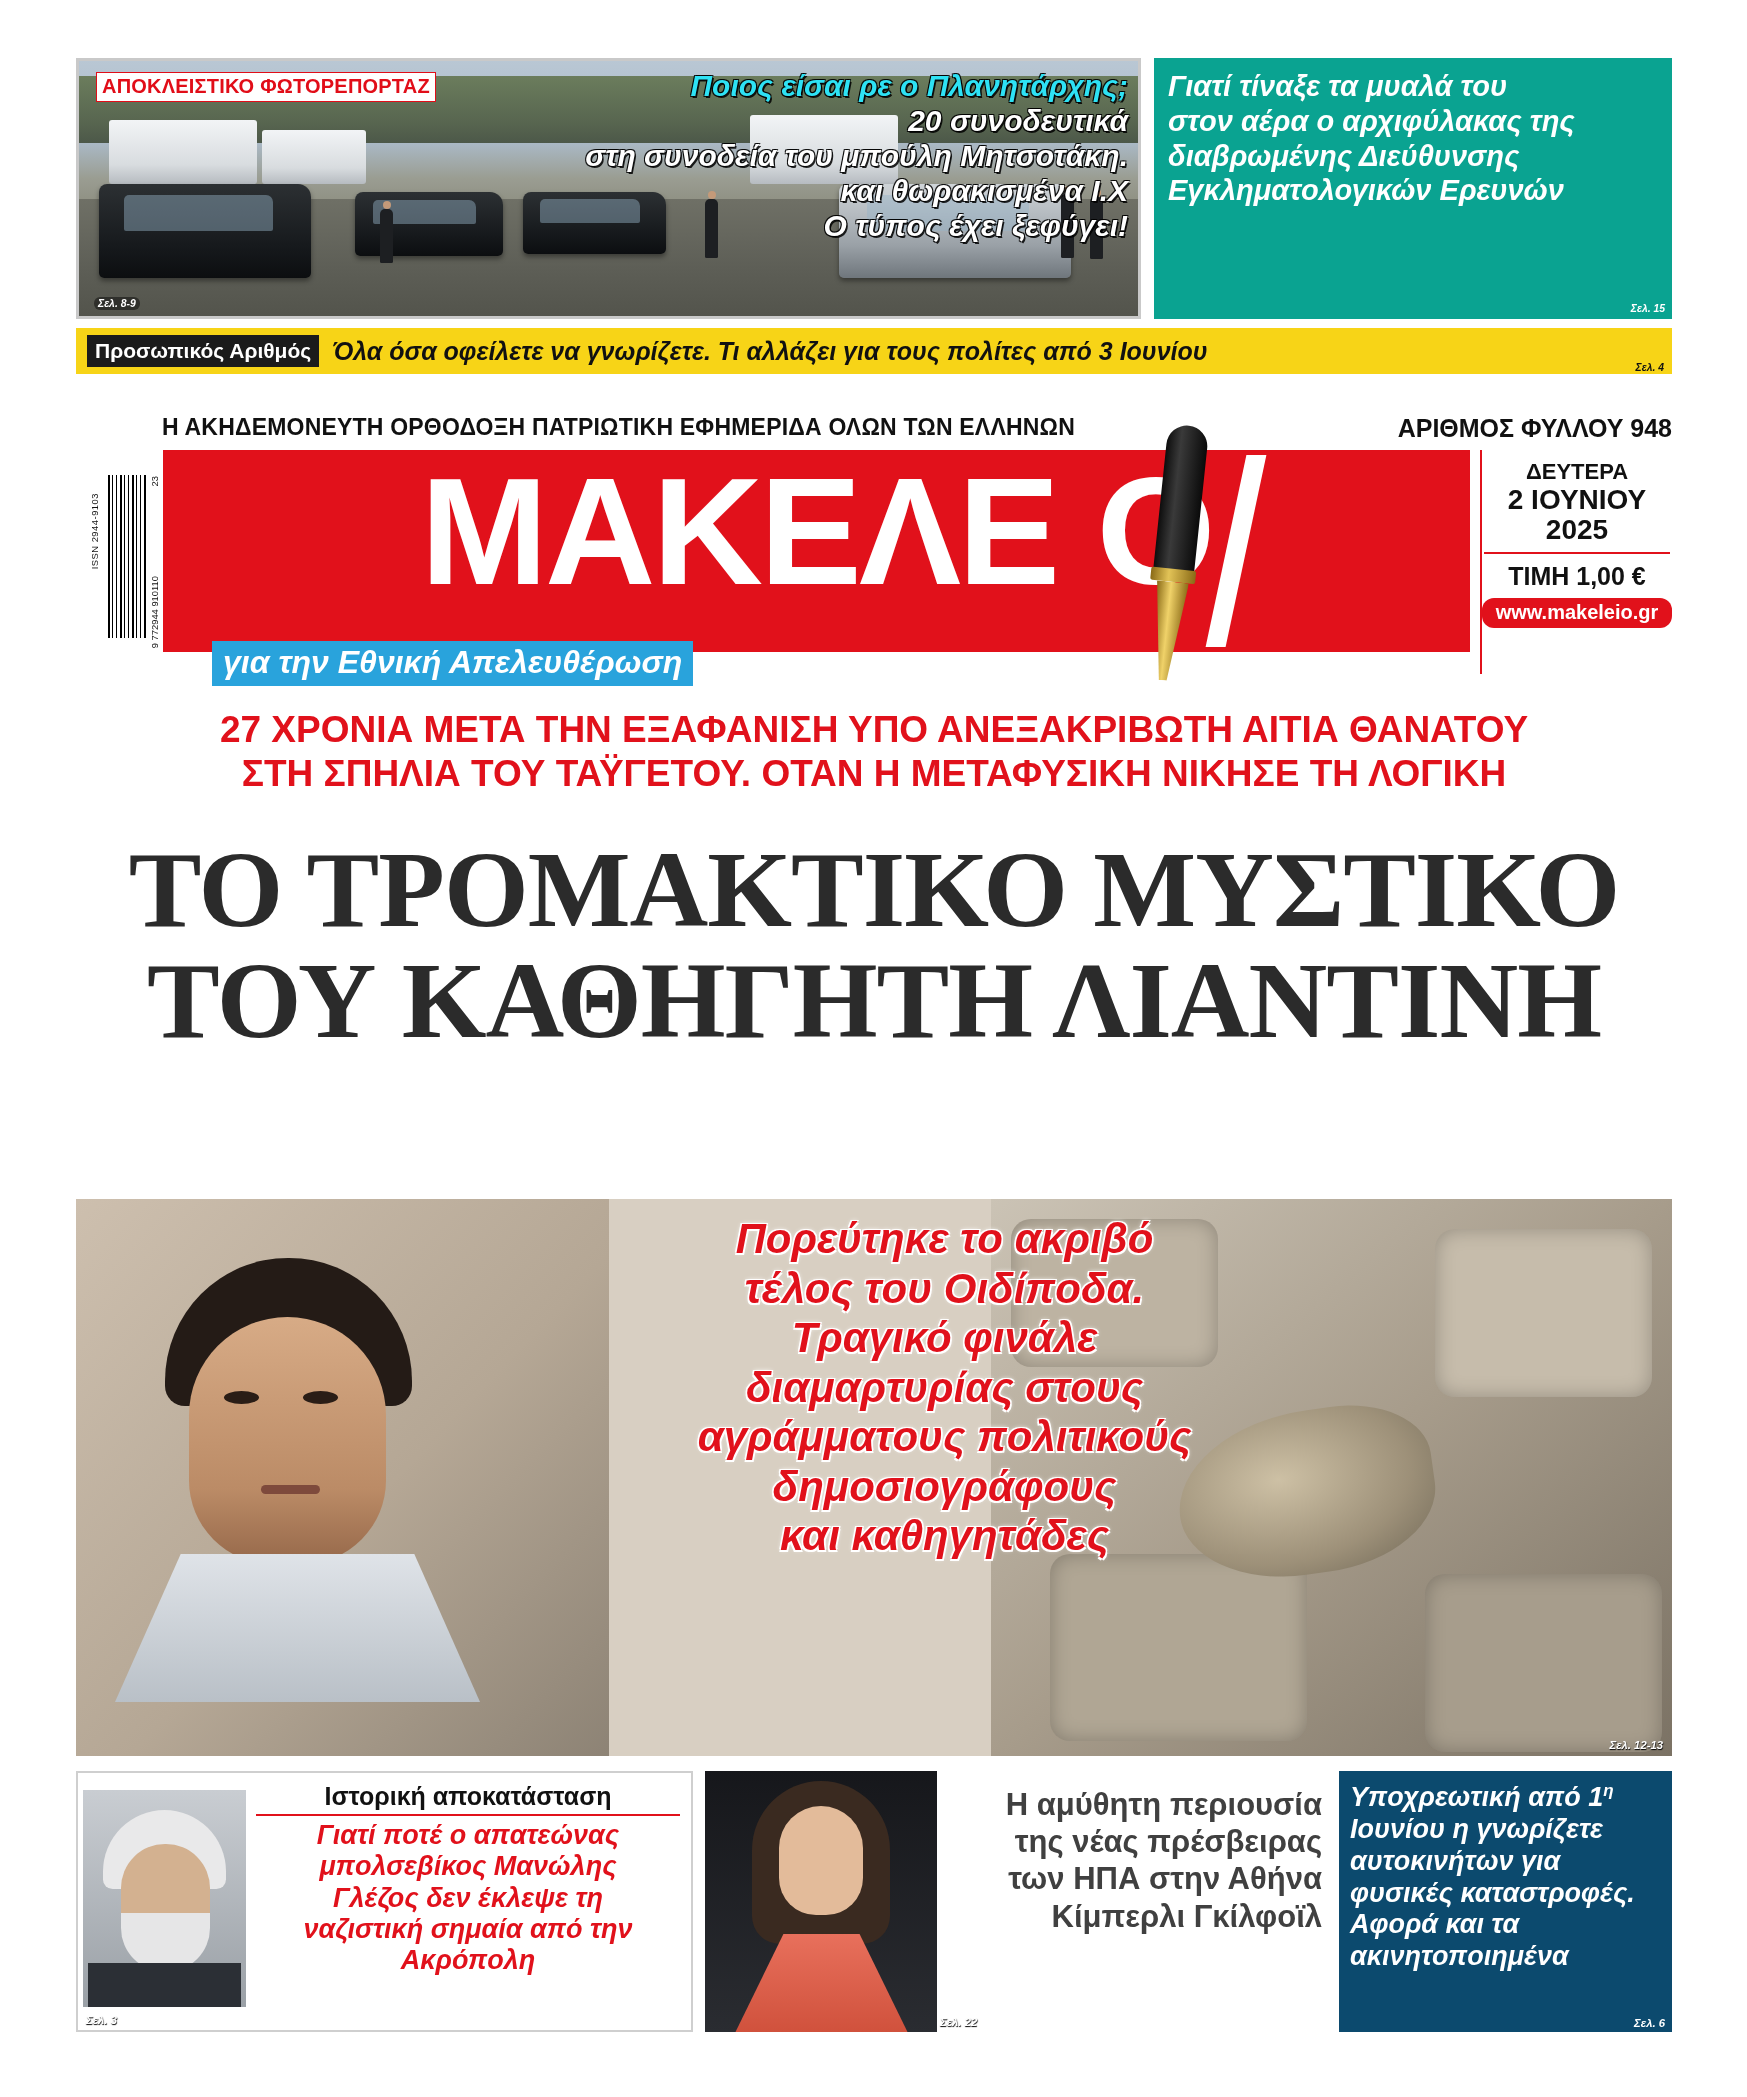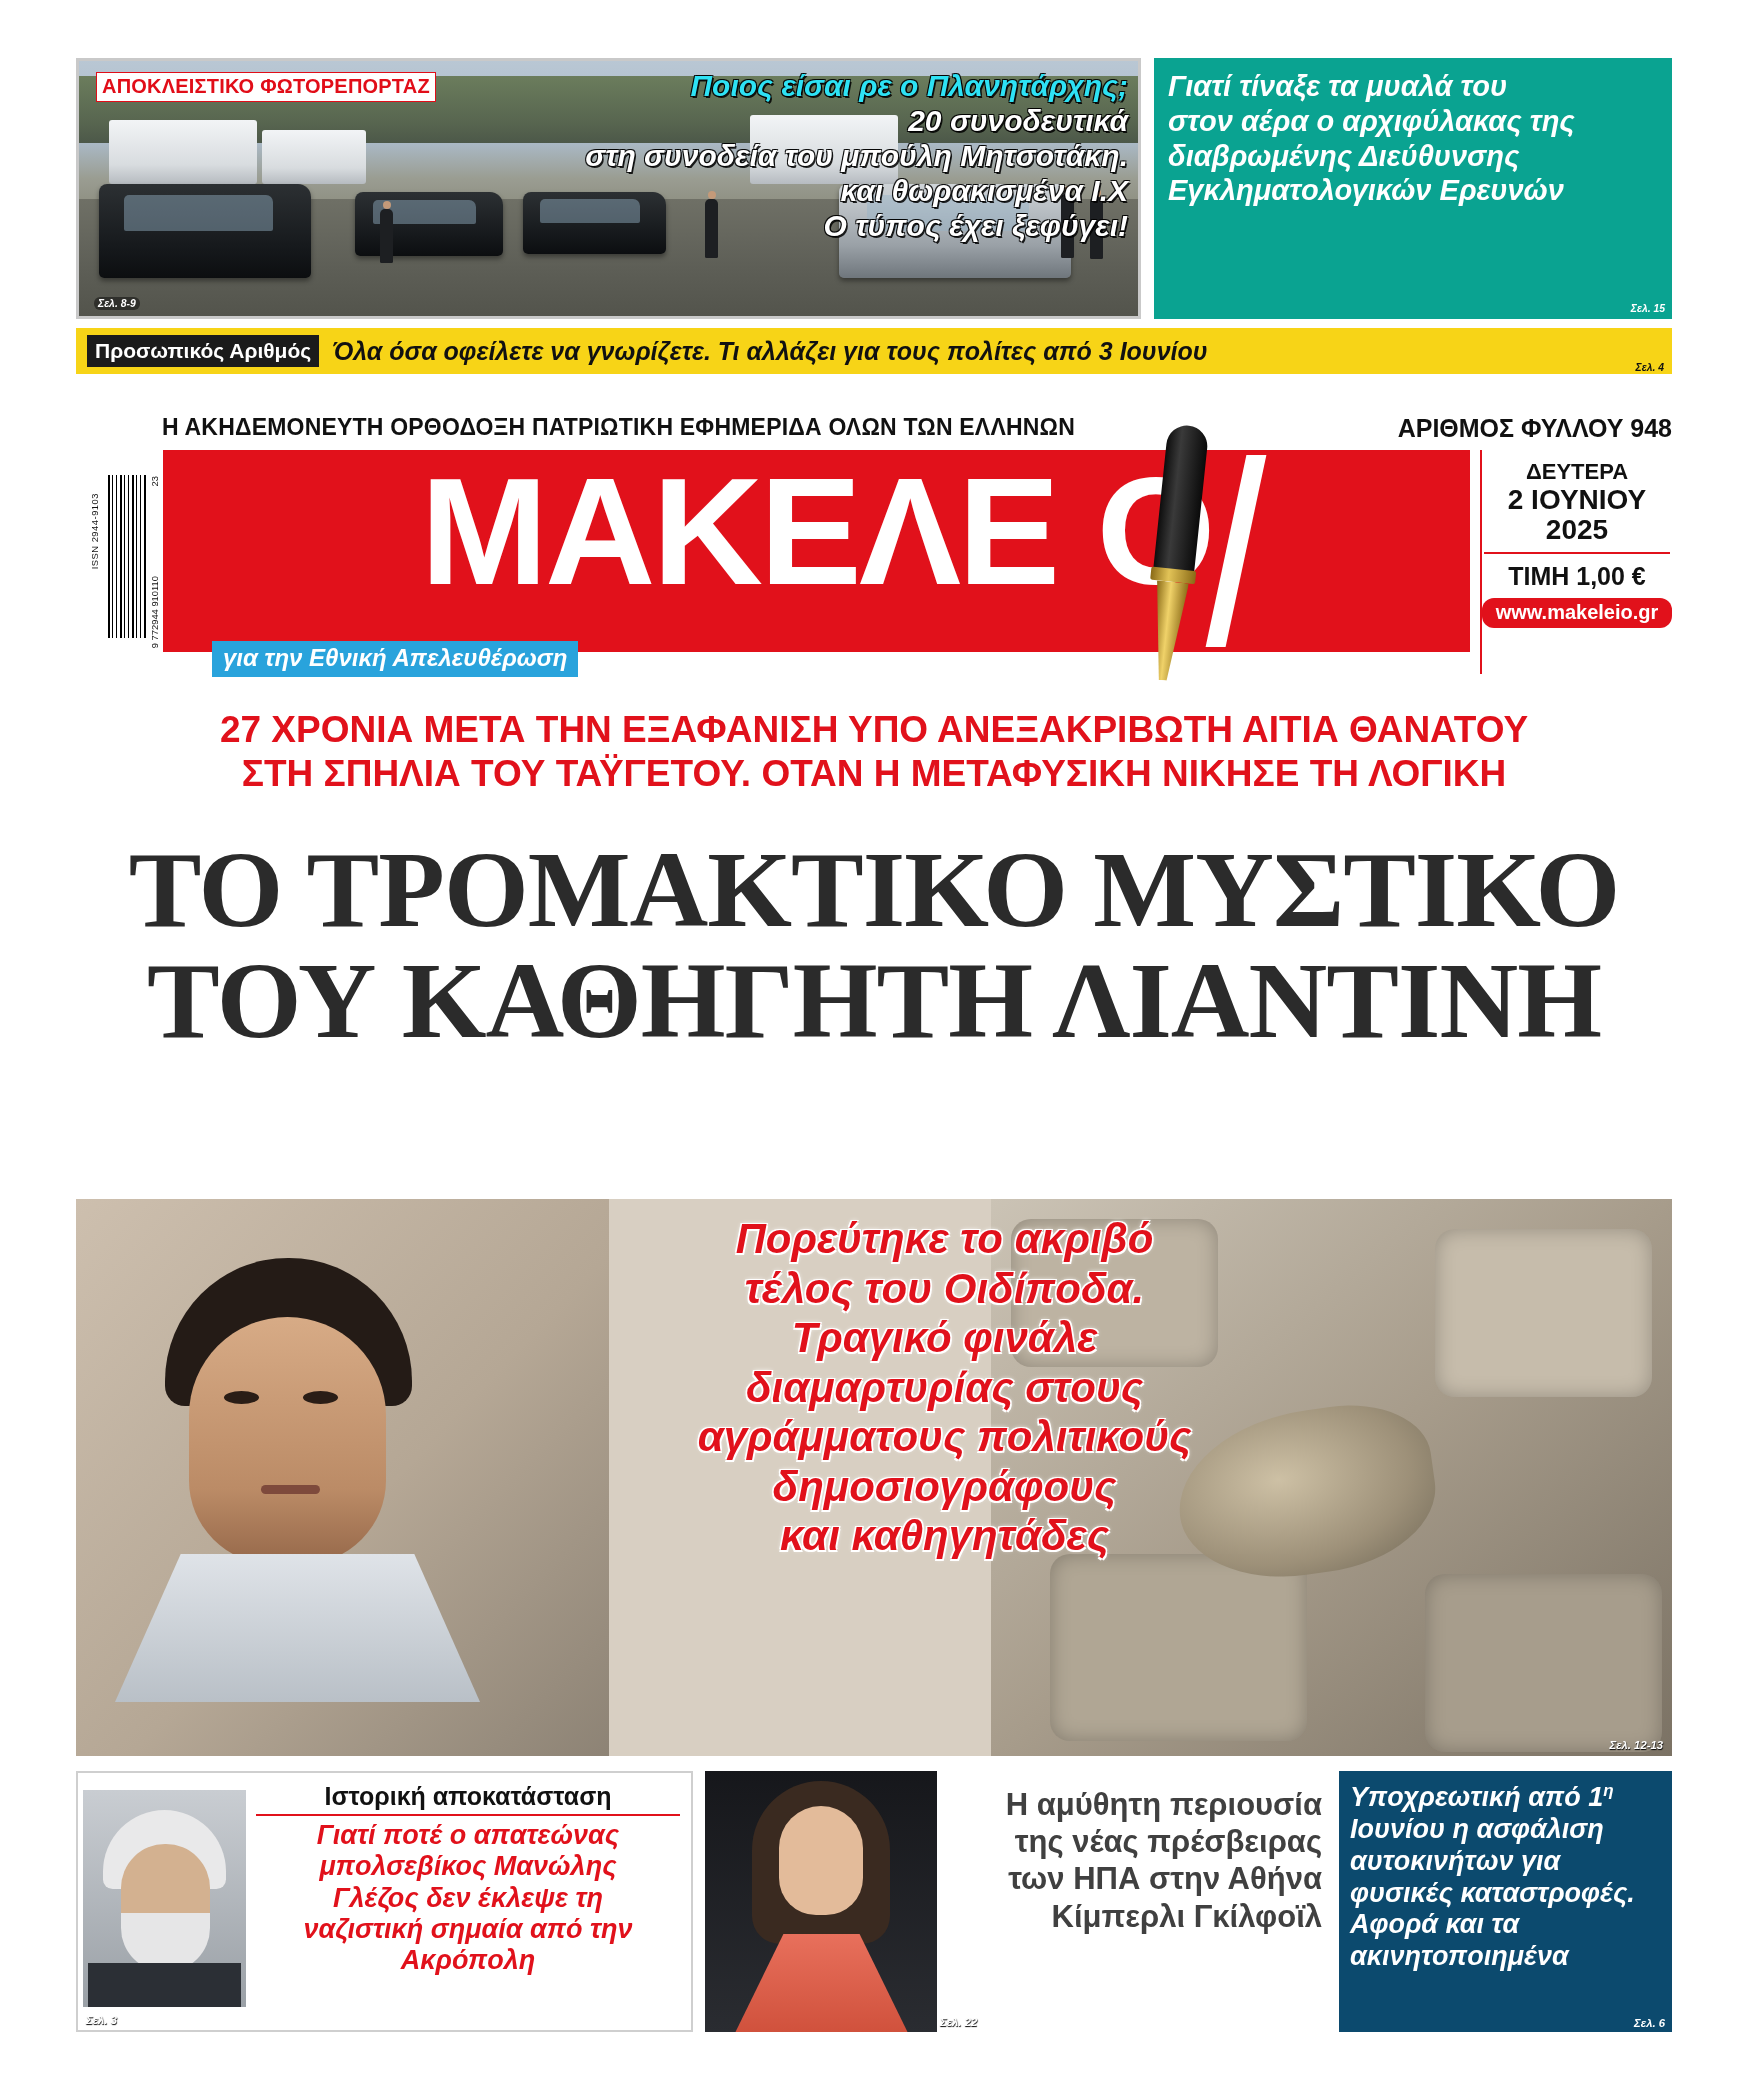--- a/index.html
+++ b/index.html
@@ -278,21 +278,21 @@
     clip-path: polygon(0 0, 100% 0, 62% 100%, 38% 100%);
   }
   .slogan {
     position: absolute;
     left: 212px;
     top: 641px;
     background: #29a3dc;
     color: #ffffff;
     font-style: italic;
     font-weight: bold;
-    font-size: 24px;
+    font-size: 32px;
     padding: 3px 11px 5px 11px;
   }
   .date-box {
     position: absolute;
     right: 76px;
     top: 450px;
     width: 192px;
     height: 224px;
     border-left: 2px solid #e1111b;
     box-sizing: border-box;
@@ -794,21 +794,21 @@
         <div>της νέας πρέσβειρας</div>
         <div>των ΗΠΑ στην Αθήνα</div>
         <div>Κίμπερλι Γκίλφοϊλ</div>
       </div>
       <div class="ref">Σελ. 22</div>
     </div>
 
     <div class="bcol c3">
       <div class="text">
         <div><span>Υποχρεωτική από 1</span><span class="sup">η</span></div>
-        <div>Ιουνίου η ασφάλιση</div>
+        <div>Ιουνίου η γνωρίζετε</div>
         <div>αυτοκινήτων για</div>
         <div>φυσικές καταστροφές.</div>
         <div>Αφορά και τα</div>
         <div>ακινητοποιημένα</div>
       </div>
       <div class="ref">Σελ. 6</div>
     </div>
   </div>
 
 </div>

